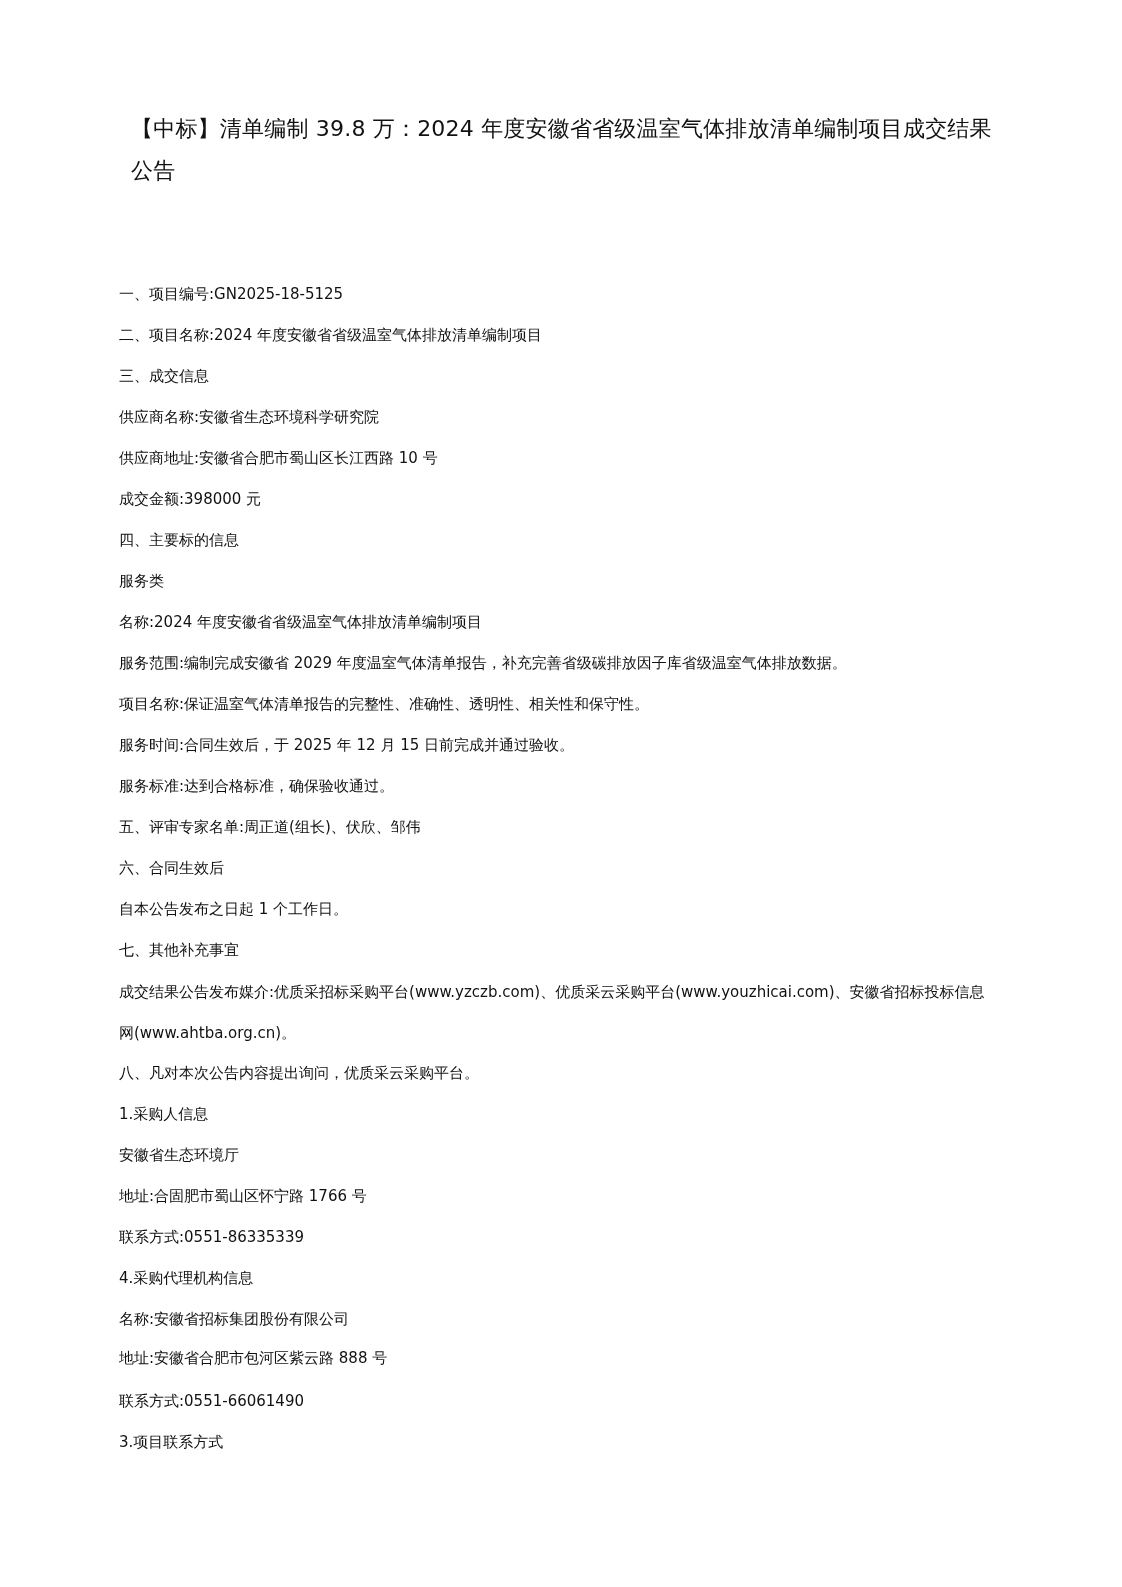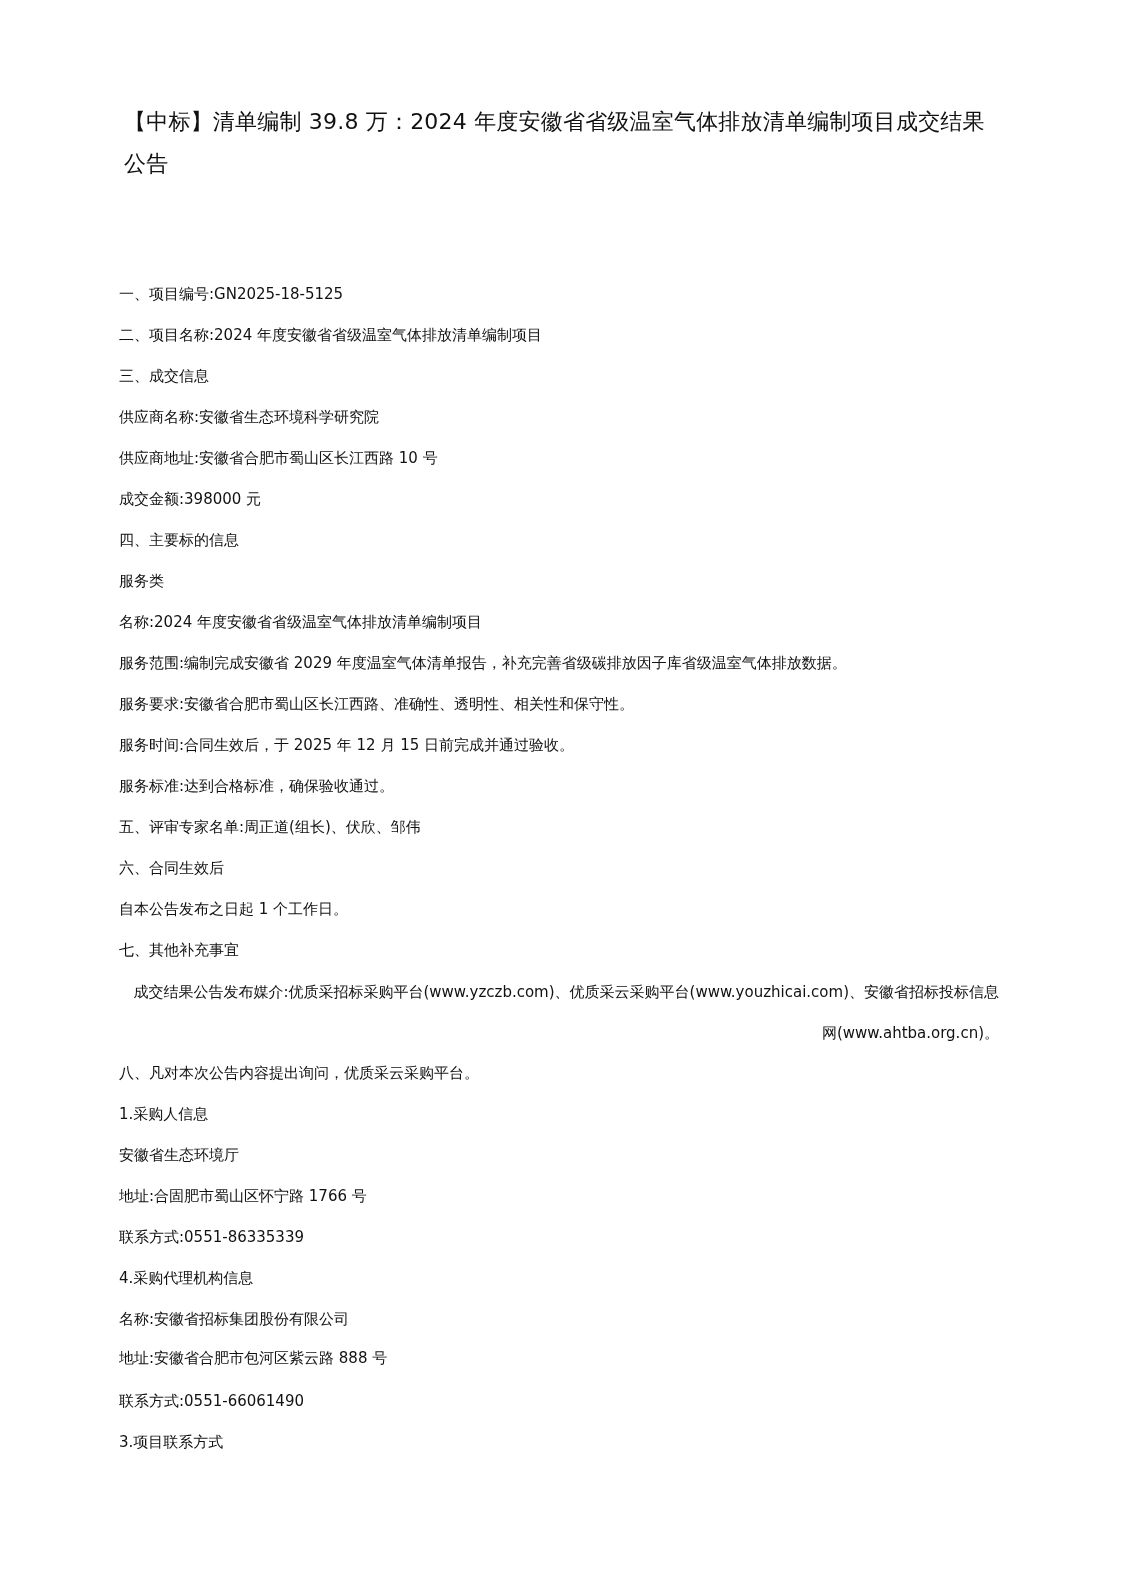--- a/index.html
+++ b/index.html
@@ -24,38 +24,37 @@
       background: #ffffff;
     }
     .title {
       position: absolute;
       left: 119px;
       top: 96px;
       width: 880px;
       font-size: 22px;
       line-height: 42px;
       color: #111111;
-      margin: 5px;
+      margin: 12px;
       font-weight: normal;
       letter-spacing: 0.2px;
     }
     .body-lines {
       position: absolute;
       left: 119px;
       top: 282px;
       width: 880px;
     }
     .line {
       position: absolute;
       left: 0;
       font-size: 15px;
       line-height: 24px;
       white-space: nowrap;
       color: #111111;
-      text-align: right;
     }
     .line.wrap {
       white-space: normal;
       width: 880px;
       line-height: 41px;
     }
   </style>
 </head>
 <body>
 
@@ -66,21 +65,21 @@
     <div class="line" style="top:0px">一、项目编号:GN2025-18-5125</div>
     <div class="line" style="top:41px">二、项目名称:2024 年度安徽省省级温室气体排放清单编制项目</div>
     <div class="line" style="top:82px">三、成交信息</div>
     <div class="line" style="top:123px">供应商名称:安徽省生态环境科学研究院</div>
     <div class="line" style="top:164px">供应商地址:安徽省合肥市蜀山区长江西路 10 号</div>
     <div class="line" style="top:205px">成交金额:398000 元</div>
     <div class="line" style="top:246px">四、主要标的信息</div>
     <div class="line" style="top:287px">服务类</div>
     <div class="line" style="top:328px">名称:2024 年度安徽省省级温室气体排放清单编制项目</div>
     <div class="line" style="top:369px">服务范围:编制完成安徽省 2029 年度温室气体清单报告，补充完善省级碳排放因子库省级温室气体排放数据。</div>
-    <div class="line" style="top:410px">服务要求:安徽省合肥市蜀山区长江西路、准确性、透明性、相关性和保守性。</div>
+    <div class="line" style="top:410px">项目名称:保证温室气体清单报告的完整性、准确性、透明性、相关性和保守性。</div>
     <div class="line" style="top:451px">服务时间:合同生效后，于 2025 年 12 月 15 日前完成并通过验收。</div>
     <div class="line" style="top:492px">服务标准:达到合格标准，确保验收通过。</div>
     <div class="line" style="top:533px">五、评审专家名单:周正道(组长)、伏欣、邹伟</div>
     <div class="line" style="top:574px">六、合同生效后</div>
     <div class="line" style="top:615px">自本公告发布之日起 1 个工作日。</div>
     <div class="line" style="top:656px">七、其他补充事宜</div>
     <div class="line wrap" style="top:690px">成交结果公告发布媒介:优质采招标采购平台(www.yzczb.com)、优质采云采购平台(www.youzhicai.com)、安徽省招标投标信息网(www.ahtba.org.cn)。</div>
     <div class="line" style="top:779px">八、凡对本次公告内容提出询问，优质采云采购平台。</div>
     <div class="line" style="top:820px">1.采购人信息</div>
     <div class="line" style="top:861px">安徽省生态环境厅</div>

